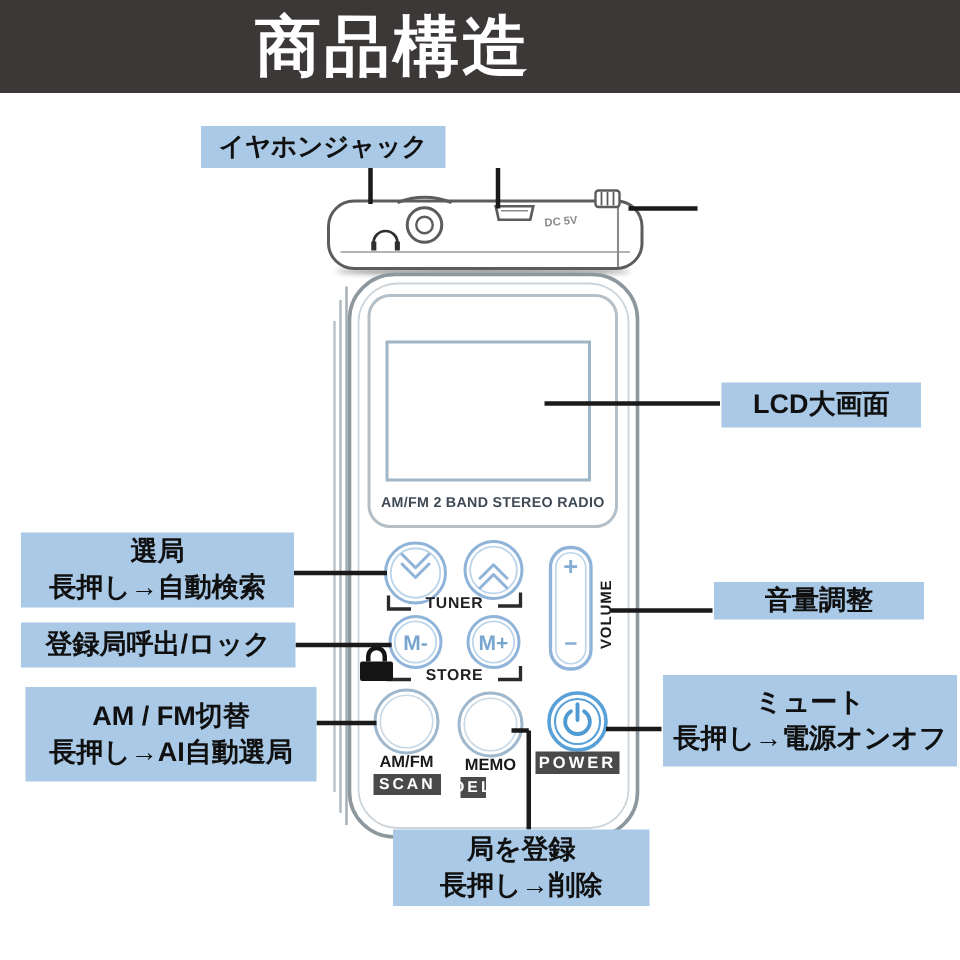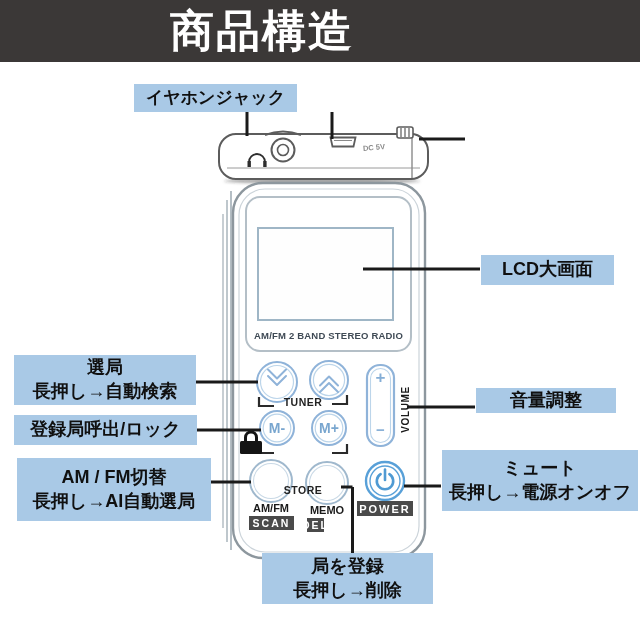--- a/index.html
+++ b/index.html
@@ -171,21 +171,21 @@
       <path d="M341,487 H352.5 M352.5,487 V553"></path>
     </g>
   </svg>
 
   <div class="devtext" style="left:246px;top:330px;width:165px;font-size:9.5px;font-weight:700;color:#3f4a55;letter-spacing:0.2px;">AM/FM 2 BAND STEREO RADIO</div>
 
   <div class="devtext" style="left:356px;top:143px;width:36px;font-size:7.5px;font-weight:700;color:#8a8a8a;transform:rotate(-5deg);">DC 5V</div>
 
   <div class="devtext" style="left:277px;top:396px;width:52px;font-size:10.5px;font-weight:800;color:#222;letter-spacing:0.5px;">TUNER</div>
 
-  <div class="devtext" style="left:277px;top:444px;width:52px;font-size:10.5px;font-weight:800;color:#222;letter-spacing:0.5px;margin-top:40px;">STORE</div>
+  <div class="devtext" style="left:277px;top:444px;width:52px;font-size:10.5px;font-weight:800;color:#222;letter-spacing:0.5px;">STORE</div>
 
   <div class="devtext mglyph" style="left:257px;top:420px;width:40px;font-size:14px;">M-</div>
   <div class="devtext mglyph" style="left:309px;top:420px;width:40px;font-size:14px;">M+</div>
 
   <div class="devtext" style="left:243px;top:502px;width:56px;font-size:11px;font-weight:800;">AM/FM</div>
   <div class="darkbox" style="left:249px;top:516px;width:45px;height:14px;font-size:10.5px;">SCAN</div>
 
   <div class="devtext" style="left:299px;top:504px;width:56px;font-size:11px;font-weight:800;">MEMO</div>
   <div class="darkbox" style="left:307px;top:518px;width:17px;height:14px;font-size:10.5px;">DEL</div>
 

